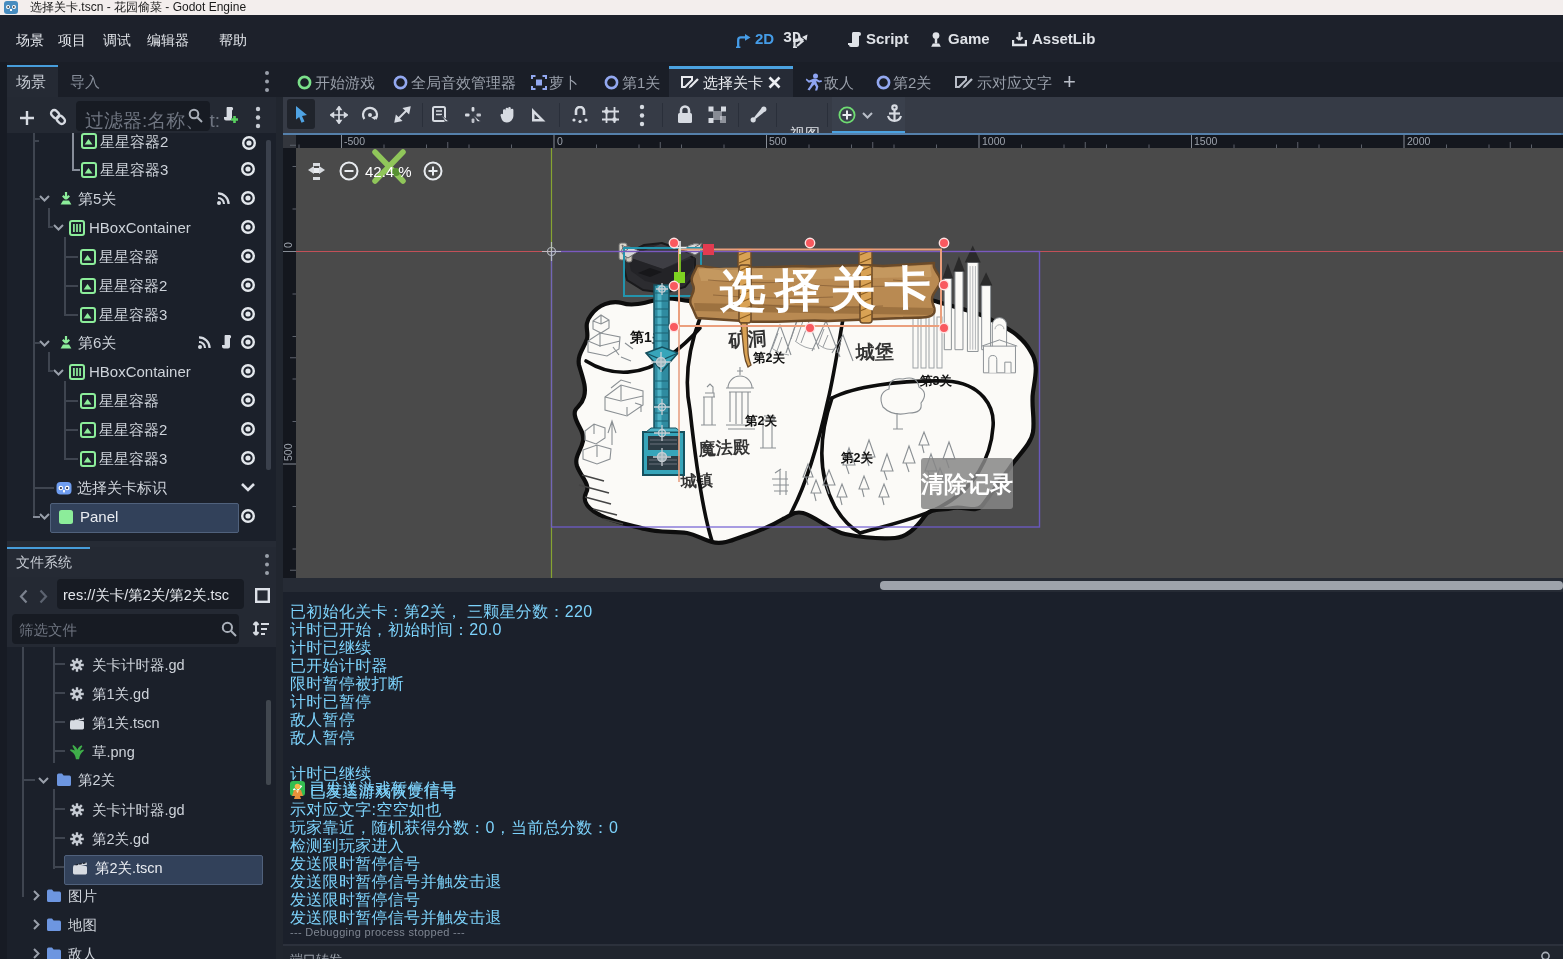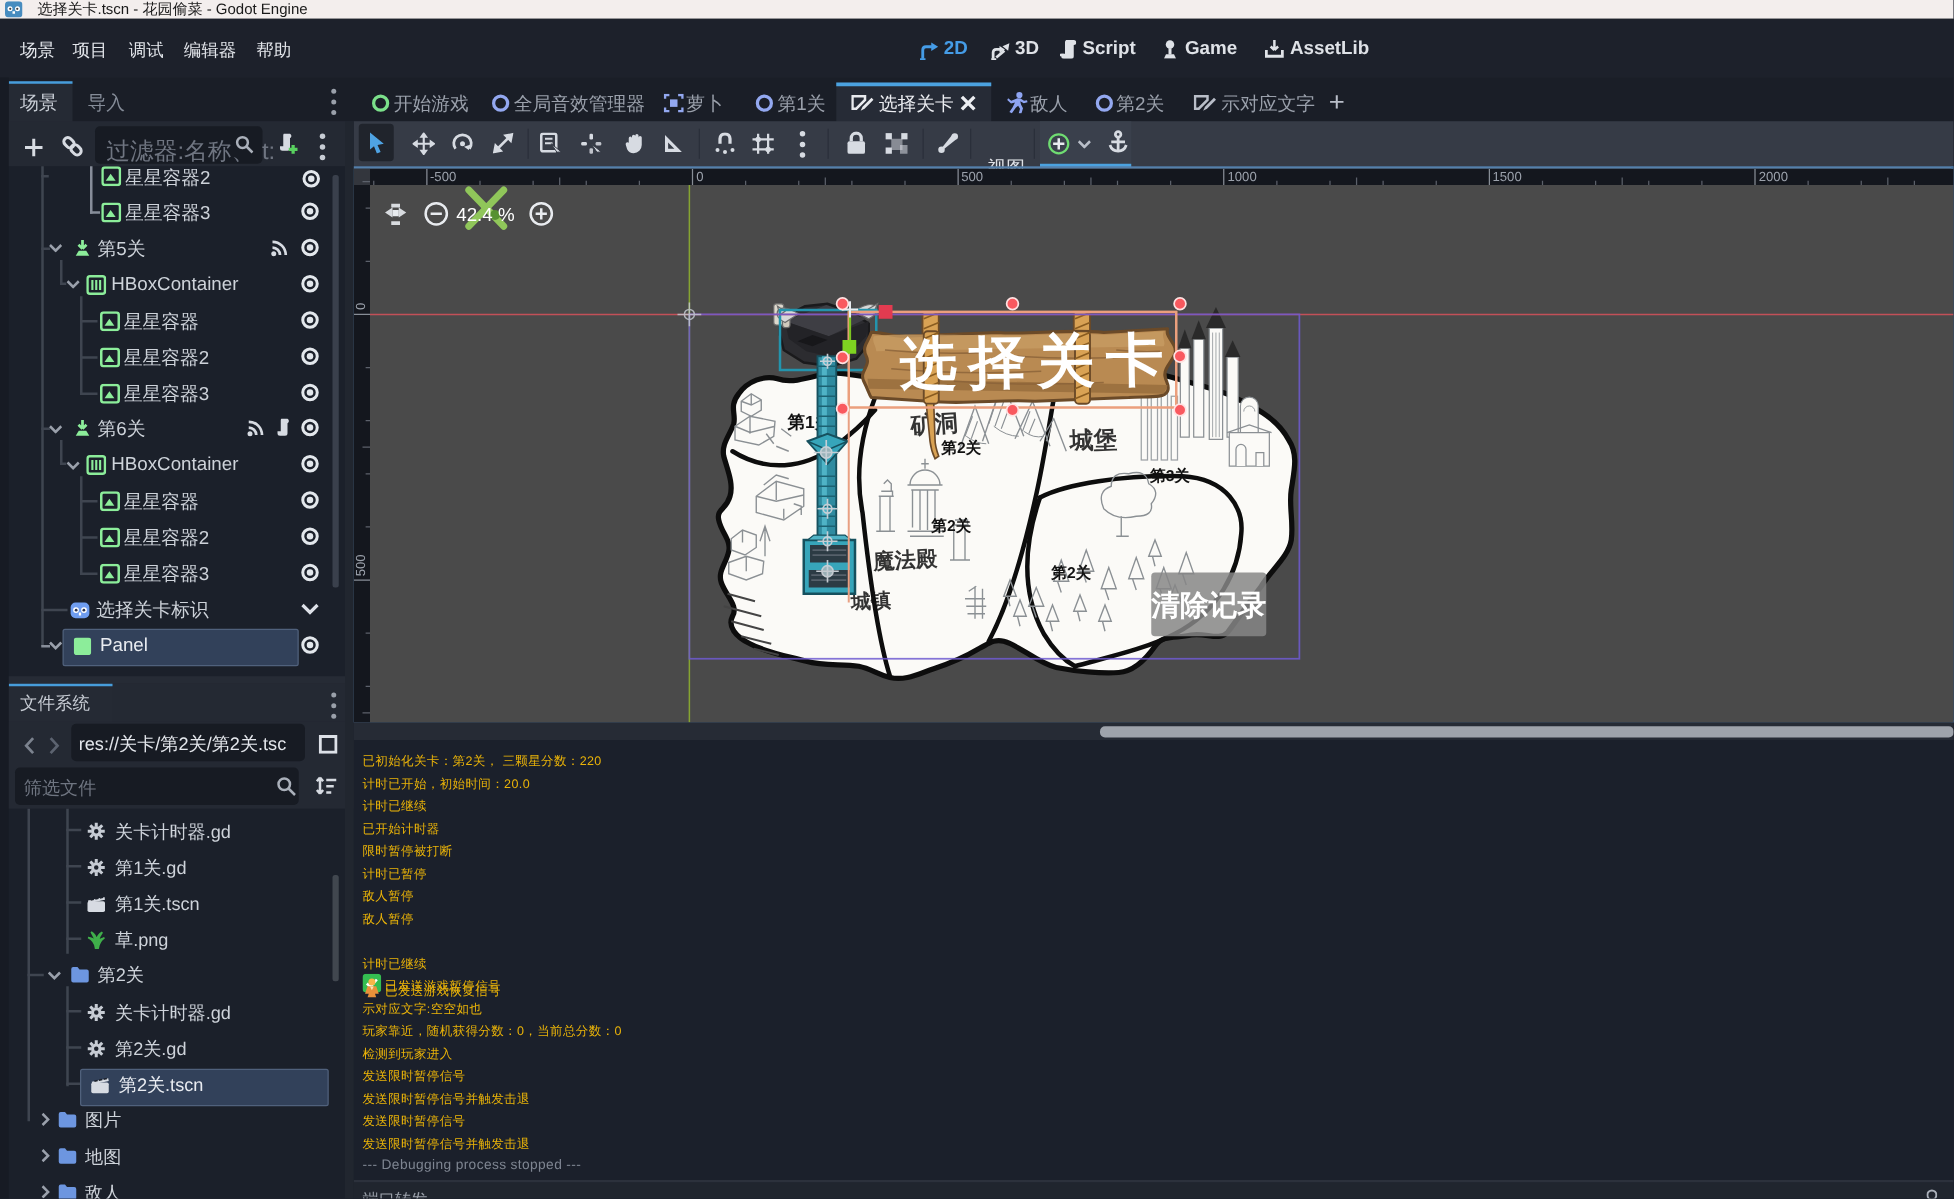--- a/index.html
+++ b/index.html
@@ -22,38 +22,38 @@
     <rect x="6" y="8" width="2" height="2" fill="#fff"></rect>
   </svg>
   <div class="abs" style="left:30px;top:0px;height:15px;line-height:15px;font-size:12px;color:#1a1a1a;">选择关卡.tscn - 花园偷菜 - Godot Engine</div>
 
   <div class="abs" style="left:0;top:15px;width:1563px;height:47px;background:#1d212b;"></div>
   <div class="abs" style="top:32px;height:16px;font-size:14px;color:#e2e5ea;">
     <span class="abs" style="left:16px;">场景</span>
     <span class="abs" style="left:58px;">项目</span>
     <span class="abs" style="left:103px;">调试</span>
     <span class="abs" style="left:147px;">编辑器</span>
-    <span class="abs" style="left:205px;">帮助</span>
+    <span class="abs" style="left:219px;">帮助</span>
   </div>
 
   <div class="abs" id="mainbtns" style="top:30px;height:18px;font-size:15px;font-weight:bold;color:#dfe2e7;">
     <svg class="abs" style="left:735px;top:3px" width="17" height="15" viewBox="0 0 17 15">
       <path d="M3.2 14 V7 Q3.2 4.4 5.8 4.4 H10.5" stroke="#459ce7" stroke-width="2.3" fill="none"></path>
       <path d="M10 1 L15.5 4.4 L10 7.8z" fill="#459ce7"></path>
       <path d="M1 14.5 h4.4" stroke="#459ce7" stroke-width="2" fill="none"></path>
     </svg>
     <span class="abs" style="left:755px;color:#459ce7;">2D</span>
     <svg class="abs" style="left:792px;top:3px" width="17" height="15" viewBox="0 0 17 15">
       <path d="M2.5 14 V9 M2.5 9 Q2.5 6.5 5 6.5 H8" stroke="#dfe2e7" stroke-width="2.2" fill="none"></path>
       <path d="M7.6 3.8 L12 6.5 L7.6 9.2z" fill="#dfe2e7"></path>
       <path d="M5 13 L11.5 7.5" stroke="#dfe2e7" stroke-width="2.2" fill="none"></path>
       <path d="M10 4 L15.5 1.5 L14.5 7.5z" fill="#dfe2e7"></path>
       <path d="M1 14.5 h4" stroke="#dfe2e7" stroke-width="2" fill="none"></path>
     </svg>
-    <span class="abs" style="left:812px;">3D</span>
+    <span class="abs" style="left:783px;font-family:Liberation Mono, monospace;">3D</span>
     <svg class="abs" style="left:848px;top:2px" width="13" height="15" viewBox="0 0 13 15">
       <path d="M3 0 h8 a2 2 0 0 1 0 4 v9 a2 2 0 0 1 -2 2 h-6 a2 2 0 0 1 -2 -2 v-2 h3 V2 a2 2 0 0 1 1-2z" fill="#dfe2e7"></path>
       <rect x="0" y="11" width="3" height="2" fill="#dfe2e7"></rect>
     </svg>
     <span class="abs" style="left:866px;">Script</span>
     <svg class="abs" style="left:929px;top:2px" width="15" height="15" viewBox="0 0 15 15">
       <circle cx="7" cy="3.6" r="3.4" fill="#dfe2e7"></circle>
         <rect x="5.8" y="6.6" width="2.4" height="5" fill="#dfe2e7"></rect>
       <path d="M2.2 14.8 l1.6-3.4 h6.4 l1.6 3.4z" fill="#dfe2e7"></path>
     </svg>
@@ -840,21 +840,21 @@
       <path d="M58.5 0 v13 M271 0 v13 M483.5 0 v13 M696 0 v13 M908.5 0 v13 M1121 0 v13" stroke="#878d96"></path>
     </g>
   </svg>
   </div>
 
   <div class="abs" style="left:283px;top:578px;width:1280px;height:14px;background:#262b35;"></div>
   <div class="abs" style="left:880px;top:581px;width:683px;height:9px;background:#9ea3ab;border-radius:4px;"></div>
   <div class="abs" style="left:283px;top:592px;width:1280px;height:367px;background:#1b202b;"></div>
   <div id="output">
     <style>
-      .log{position:absolute;left:290px;font-size:10px;color:#eab308;letter-spacing:0.3px;white-space:nowrap;}
+      .log{position:absolute;left:290px;font-size:16px;color:#7dd3fc;letter-spacing:0.3px;white-space:nowrap;}
       .emj{display:inline-block;vertical-align:-2px;}
     </style>
     <div class="log" style="top:602px;">已初始化关卡：第2关， 三颗星分数：220</div>
     <div class="log" style="top:620px;">计时已开始，初始时间：20.0</div>
     <div class="log" style="top:638px;">计时已继续</div>
     <div class="log" style="top:656px;text-align:center;">已开始计时器</div>
     <div class="log" style="top:674px;">限时暂停被打断</div>
     <div class="log" style="top:692px;">计时已暂停</div>
     <div class="log" style="top:710px;">敌人暂停</div>
     <div class="log" style="top:728px;">敌人暂停</div>

